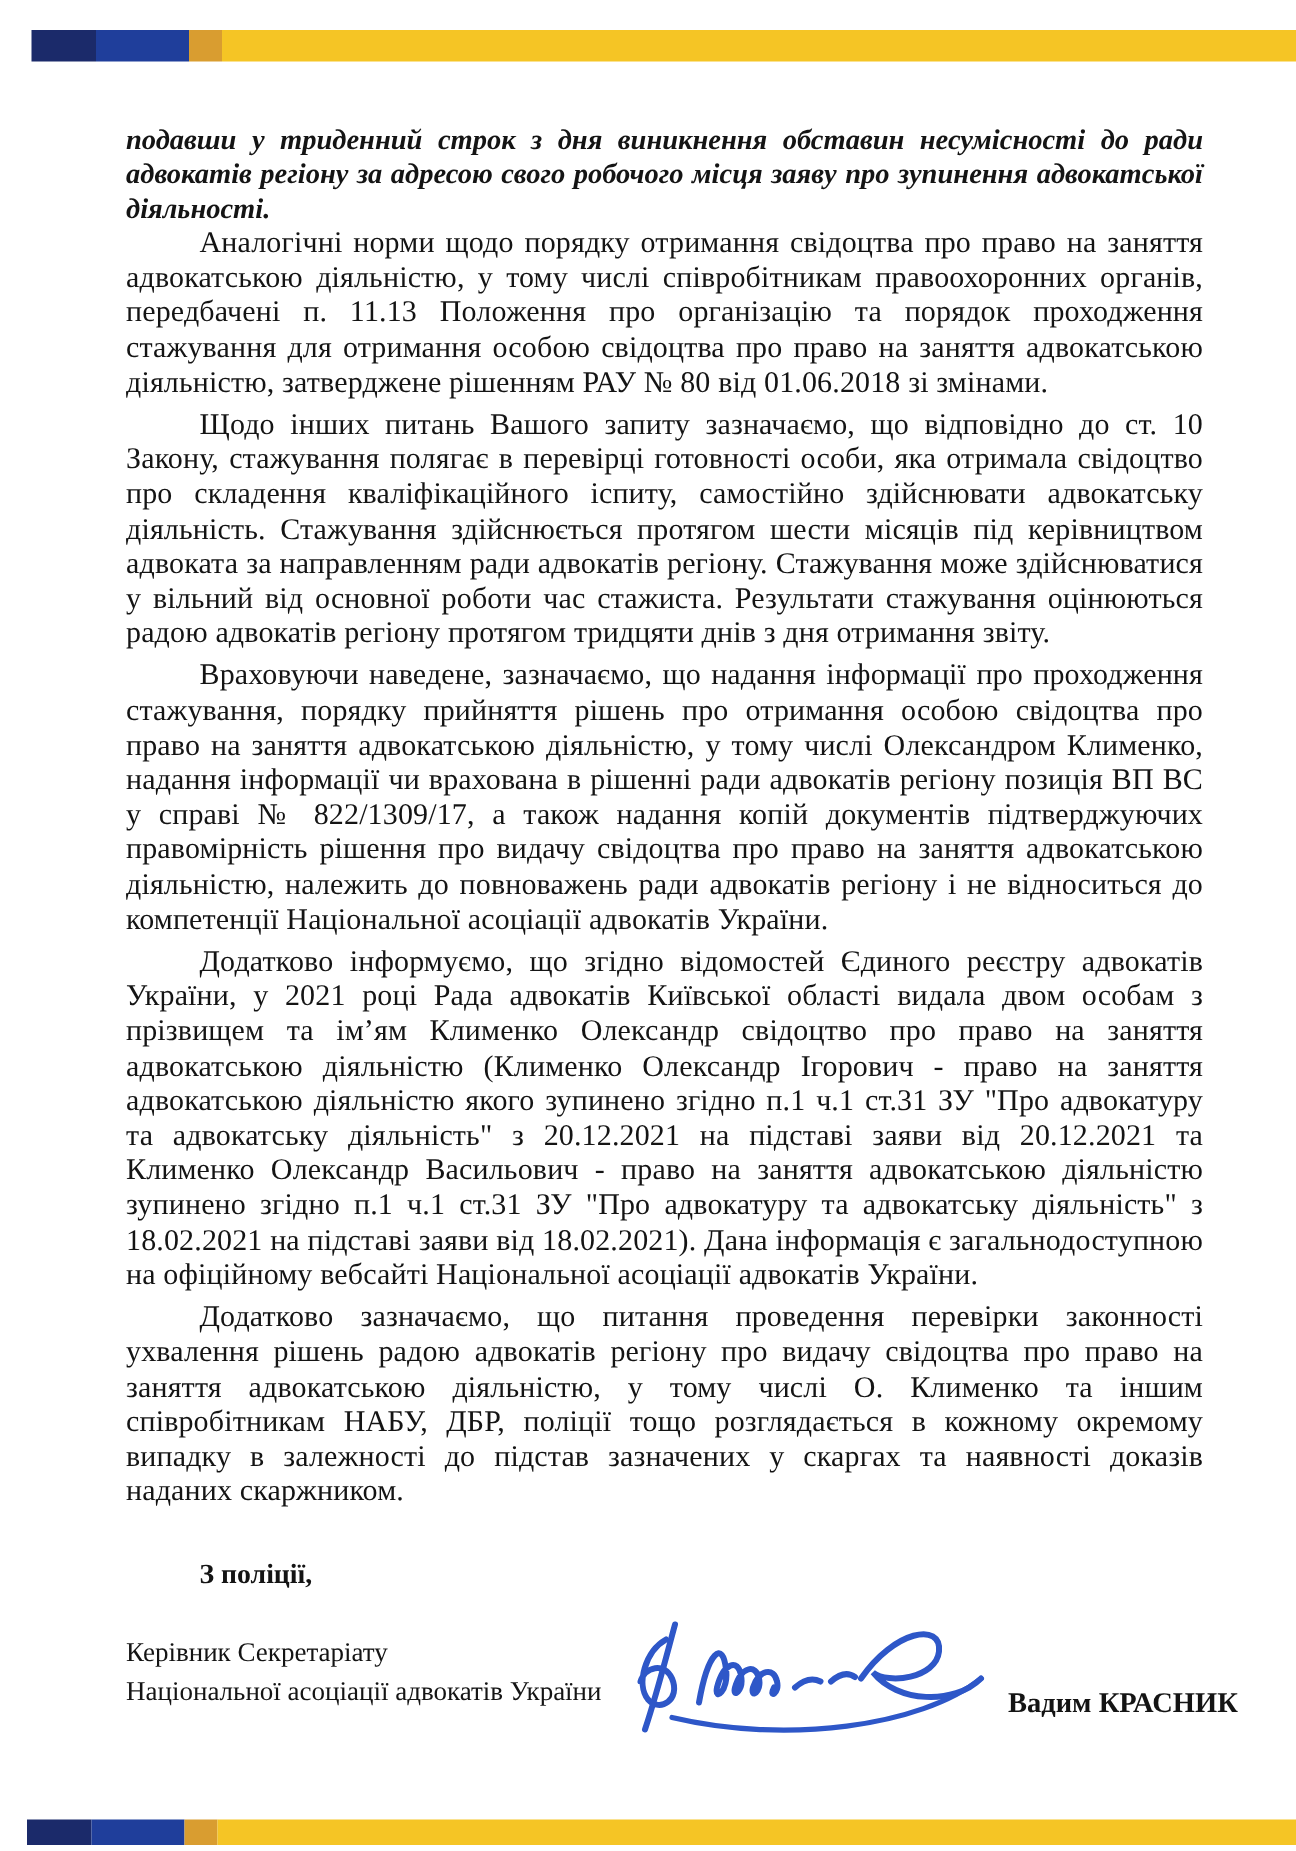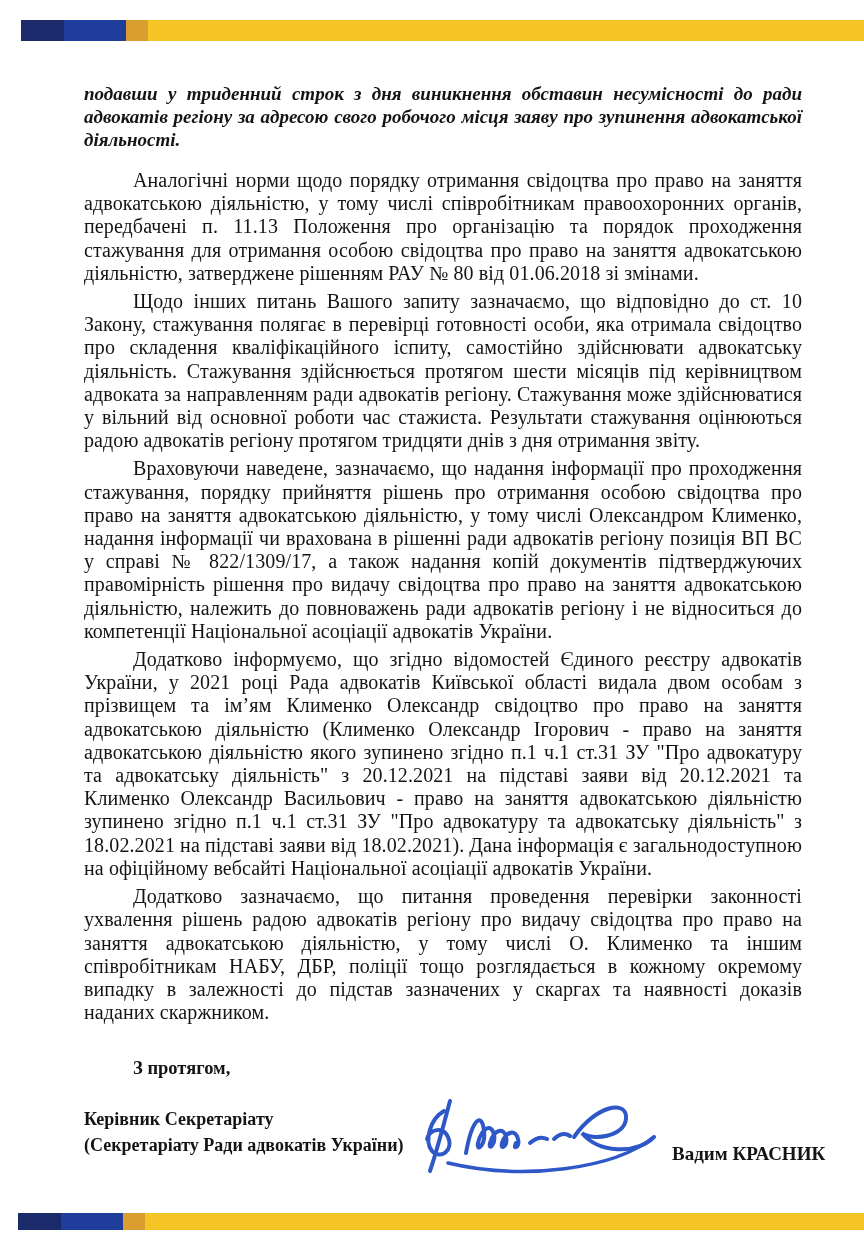--- a/index.html
+++ b/index.html
@@ -25,21 +25,21 @@
   .content {
     position:absolute;
     left:84px; right:62px; top:82px;
   }
   .intro {
     font-style:italic;
     font-weight:600;
     font-size:19px;
     line-height:23px;
     text-align:justify;
-    margin-bottom:18px;
+    margin-bottom:0;
   }
   p.body-par {
     font-size:20px;
     line-height:23.2px;
     text-align:justify;
     text-indent:49px;
     letter-spacing:0.1px;
     margin:0 0 5px 0;
   }
   .salutation {
@@ -48,21 +48,21 @@
     padding-left:49px;
     margin-top:34px;
   }
   .sign-row {
     position:relative;
     margin-top:28px;
     min-height:120px;
   }
   .sign-titles {
     width:380px;
-    font-weight:bold;
+    font-weight:normal;
     font-size:18px;
     line-height:25.5px;
   }
   .sign-svg {
     position:absolute;
     left:330px; top:-18px;
     width:260px; height:110px;
   }
   .sign-name {
     position:absolute;
@@ -87,26 +87,26 @@
   <div class="content">
 
     <div class="intro">подавши у триденний строк з дня виникнення обставин несумісності до ради адвокатів регіону за адресою свого робочого місця заяву про зупинення адвокатської діяльності.</div>
 
     <p class="body-par">Аналогічні норми щодо порядку отримання свідоцтва про право на заняття адвокатською діяльністю, у тому числі співробітникам правоохоронних органів,  передбачені п. 11.13 Положення про організацію та порядок проходження стажування для отримання особою свідоцтва про право на заняття адвокатською діяльністю, затверджене рішенням РАУ № 80 від 01.06.2018 зі змінами.</p>
     <p class="body-par">Щодо інших питань Вашого запиту зазначаємо, що відповідно до ст. 10 Закону, стажування полягає в перевірці готовності особи, яка отримала свідоцтво про складення кваліфікаційного іспиту, самостійно здійснювати адвокатську діяльність. Стажування здійснюється протягом шести місяців під керівництвом адвоката за направленням ради адвокатів регіону. Стажування може здійснюватися у вільний від основної роботи час стажиста. Результати стажування оцінюються радою адвокатів регіону протягом тридцяти днів з дня отримання звіту.</p>
     <p class="body-par">Враховуючи наведене, зазначаємо, що надання інформації про проходження стажування, порядку прийняття рішень про отримання особою свідоцтва про право на заняття адвокатською діяльністю, у тому числі Олександром Клименко, надання інформації чи врахована в рішенні ради адвокатів регіону позиція ВП ВС у справі № 822/1309/17, а також надання копій документів підтверджуючих правомірність рішення про видачу свідоцтва про право на заняття адвокатською діяльністю, належить до повноважень ради адвокатів регіону і не відноситься до компетенції Національної асоціації адвокатів України.</p>
     <p class="body-par">Додатково інформуємо, що згідно відомостей Єдиного реєстру адвокатів України, у 2021 році Рада адвокатів Київської області видала двом особам з прізвищем та ім’ям Клименко Олександр свідоцтво про право на заняття адвокатською діяльністю (Клименко Олександр Ігорович - право на заняття адвокатською діяльністю якого зупинено згідно п.1 ч.1 ст.31 ЗУ "Про адвокатуру та адвокатську діяльність" з 20.12.2021 на підставі заяви від 20.12.2021 та Клименко Олександр Васильович - право на заняття адвокатською діяльністю зупинено  згідно п.1 ч.1 ст.31 ЗУ "Про адвокатуру та адвокатську діяльність" з  18.02.2021 на підставі заяви від 18.02.2021). Дана інформація є загальнодоступною на офіційному вебсайті Національної асоціації адвокатів України.</p>
     <p class="body-par">Додатково зазначаємо, що питання проведення перевірки законності ухвалення рішень радою адвокатів регіону про видачу свідоцтва про право на заняття адвокатською діяльністю, у тому числі О. Клименко та іншим співробітникам НАБУ, ДБР, поліції тощо розглядається в кожному окремому випадку в залежності до підстав зазначених у скаргах та наявності доказів наданих скаржником.</p>
 
-    <div class="salutation">З протягом,</div>
+    <div class="salutation">З поліції,</div>
 
     <div class="sign-row">
       <div class="sign-titles">
         <div>Керівник Секретаріату</div>
-        <div>(Секретаріату Ради адвокатів України)</div>
+        <div>Національної асоціації адвокатів України</div>
       </div>
 
       <svg class="sign-svg" viewBox="0 0 260 110" fill="none" style="color: rgb(46, 87, 200);">
 
         <path d="M30,22 C16,30 10,52 18,62 C26,71 40,62 34,48 C29,37 16,40 13,50" stroke="currentColor" stroke-width="4" stroke-linecap="round"></path>
         <path d="M36,12 C30,34 24,58 16,82" stroke="currentColor" stroke-width="4" stroke-linecap="round"></path>
 
         <path d="M52,64 C58,30 68,22 70,42 C72,56 62,64 64,54 C68,38 78,34 80,46 C82,56 74,62 76,54 C80,40 90,38 92,48 C94,57 86,62 88,54 C92,42 102,40 104,50 C106,58 98,62 102,54" stroke="currentColor" stroke-width="4" stroke-linecap="round"></path>
 
         <path d="M116,54 q9,-8 17,-4" stroke="currentColor" stroke-width="4" stroke-linecap="round"></path>

